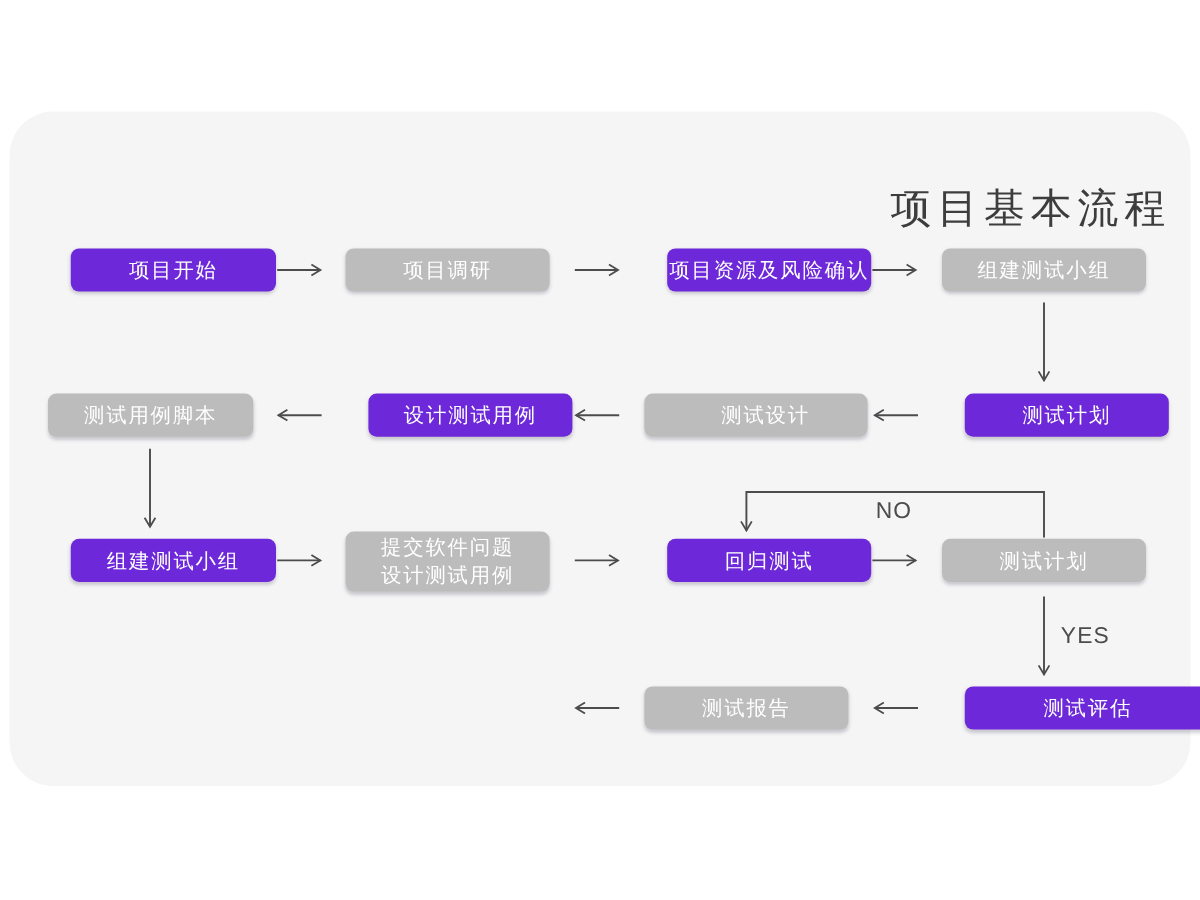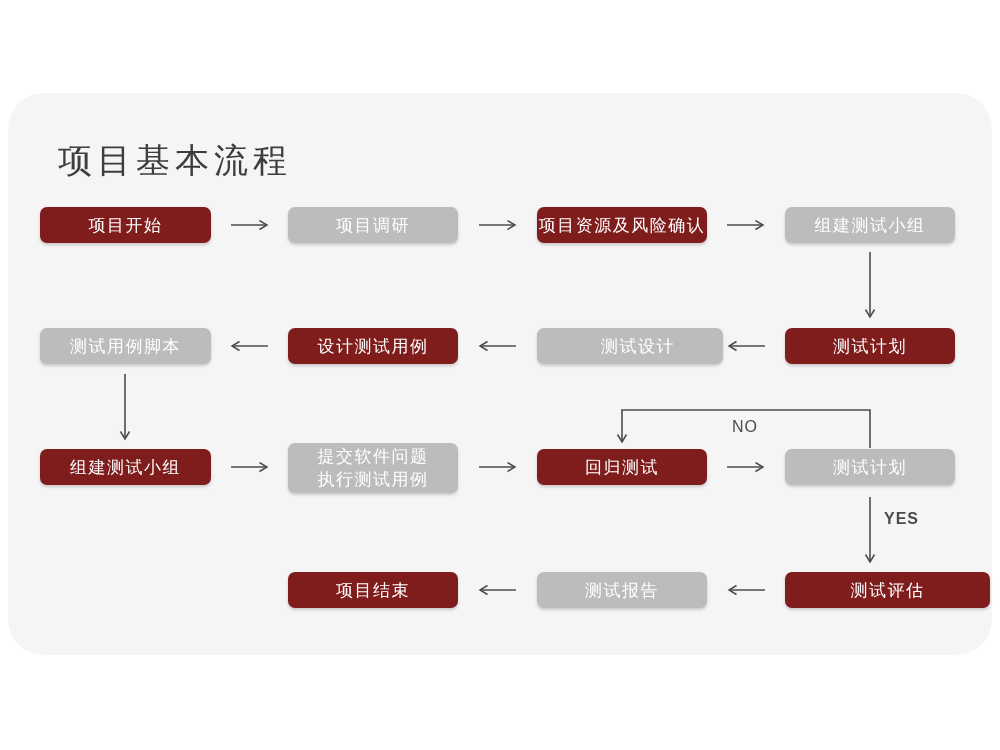--- a/index.html
+++ b/index.html
@@ -18,22 +18,22 @@
     width: 984px;
     height: 562px;
     background: #f5f5f6;
     border-radius: 36px;
   }
   .title {
     position: absolute;
     left: 48px;
     right: 0;
     top: 46px;
-    margin: 2px;
-    text-align: left;
+    margin: 16px;
+    text-align: right;
     font-size: 34px;
     font-weight: 400;
     color: #3d3d3d;
     letter-spacing: 5px;
     line-height: 38px;
   }
   .node {
     position: absolute;
     display: flex;
     align-items: center;
@@ -41,47 +41,46 @@
     height: 36px;
     border-radius: 7px;
     color: #ffffff;
     font-size: 17px;
     letter-spacing: 1.5px;
     line-height: 23px;
     text-align: center;
     white-space: pre-line;
     box-shadow: 0 2px 3px rgba(50, 40, 70, 0.22);
   }
-  .node.purple { background: #7f1d1d; }
+  .node.purple { background: #6d28d9; margin-left: 19px; }
   .node.gray   { background: #bcbcbc; }
   .arrows {
     position: absolute;
     left: 0;
     top: 0;
     width: 984px;
     height: 562px;
     pointer-events: none;
   }
   .edge-label {
     position: absolute;
     color: #4c4c4c;
-    font-size: 16px;
+    font-size: 19px;
     letter-spacing: 1px;
     line-height: 20px;
   }
   .edge-label.no {
     left: 697px;
     top: 324px;
     width: 80px;
     text-align: center;
   }
   .edge-label.yes {
     left: 876px;
-    top: 416px;
-    font-weight: bold;
+    top: 428px;
   }
 </style>
 </head>
 <body>
 
 <div class="card">
 
   <h1 class="title">项目基本流程</h1>
 
   <div class="node purple" style="left:32px;  top:114px; width:171px;">项目开始</div>
@@ -89,27 +88,26 @@
   <div class="node purple" style="left:529px; top:114px; width:170px;">项目资源及风险确认</div>
   <div class="node gray" style="left:777px; top:114px; width:170px;">组建测试小组</div>
 
   <div class="node purple" style="left:777px; top:235px; width:170px;">测试计划</div>
   <div class="node gray" style="left:529px; top:235px; width:170px;padding-left:16px;">测试设计</div>
   <div class="node gray" style="left:32px;  top:235px; width:171px;">测试用例脚本</div>
   <div class="node purple" style="left:280px; top:235px; width:170px;">设计测试用例</div>
 
   <div class="node purple" style="left:32px;  top:356px; width:171px;">组建测试小组</div>
   <div class="node gray" style="left:280px; top:350px; width:170px; height:50px;">提交软件问题
-执行测试用例</div>
+设计测试用例</div>
   <div class="node purple" style="left:529px; top:356px; width:170px;">回归测试</div>
   <div class="node gray" style="left:777px; top:356px; width:170px;">测试计划</div>
 
   <div class="node purple" style="left:777px; top:479px; width:205px;">测试评估</div>
   <div class="node gray" style="left:529px; top:479px; width:170px;">测试报告</div>
-  <div class="node purple" style="left:280px; top:479px; width:170px;">项目结束</div>
 
   <svg class="arrows" viewBox="0 0 984 562" xmlns="http://www.w3.org/2000/svg">
     <defs>
       <marker id="head" markerUnits="userSpaceOnUse" markerWidth="12" markerHeight="12" refX="8.5" refY="5.5" orient="auto">
         <path d="M1,1 L8.5,5.5 L1,10" fill="none" stroke="#4c4c4c" stroke-width="1.5"></path>
       </marker>
     </defs>
     <g stroke="#4c4c4c" stroke-width="1.6" fill="none">
 
       <line x1="223" y1="132" x2="259" y2="132" marker-end="url(#head)"></line>

